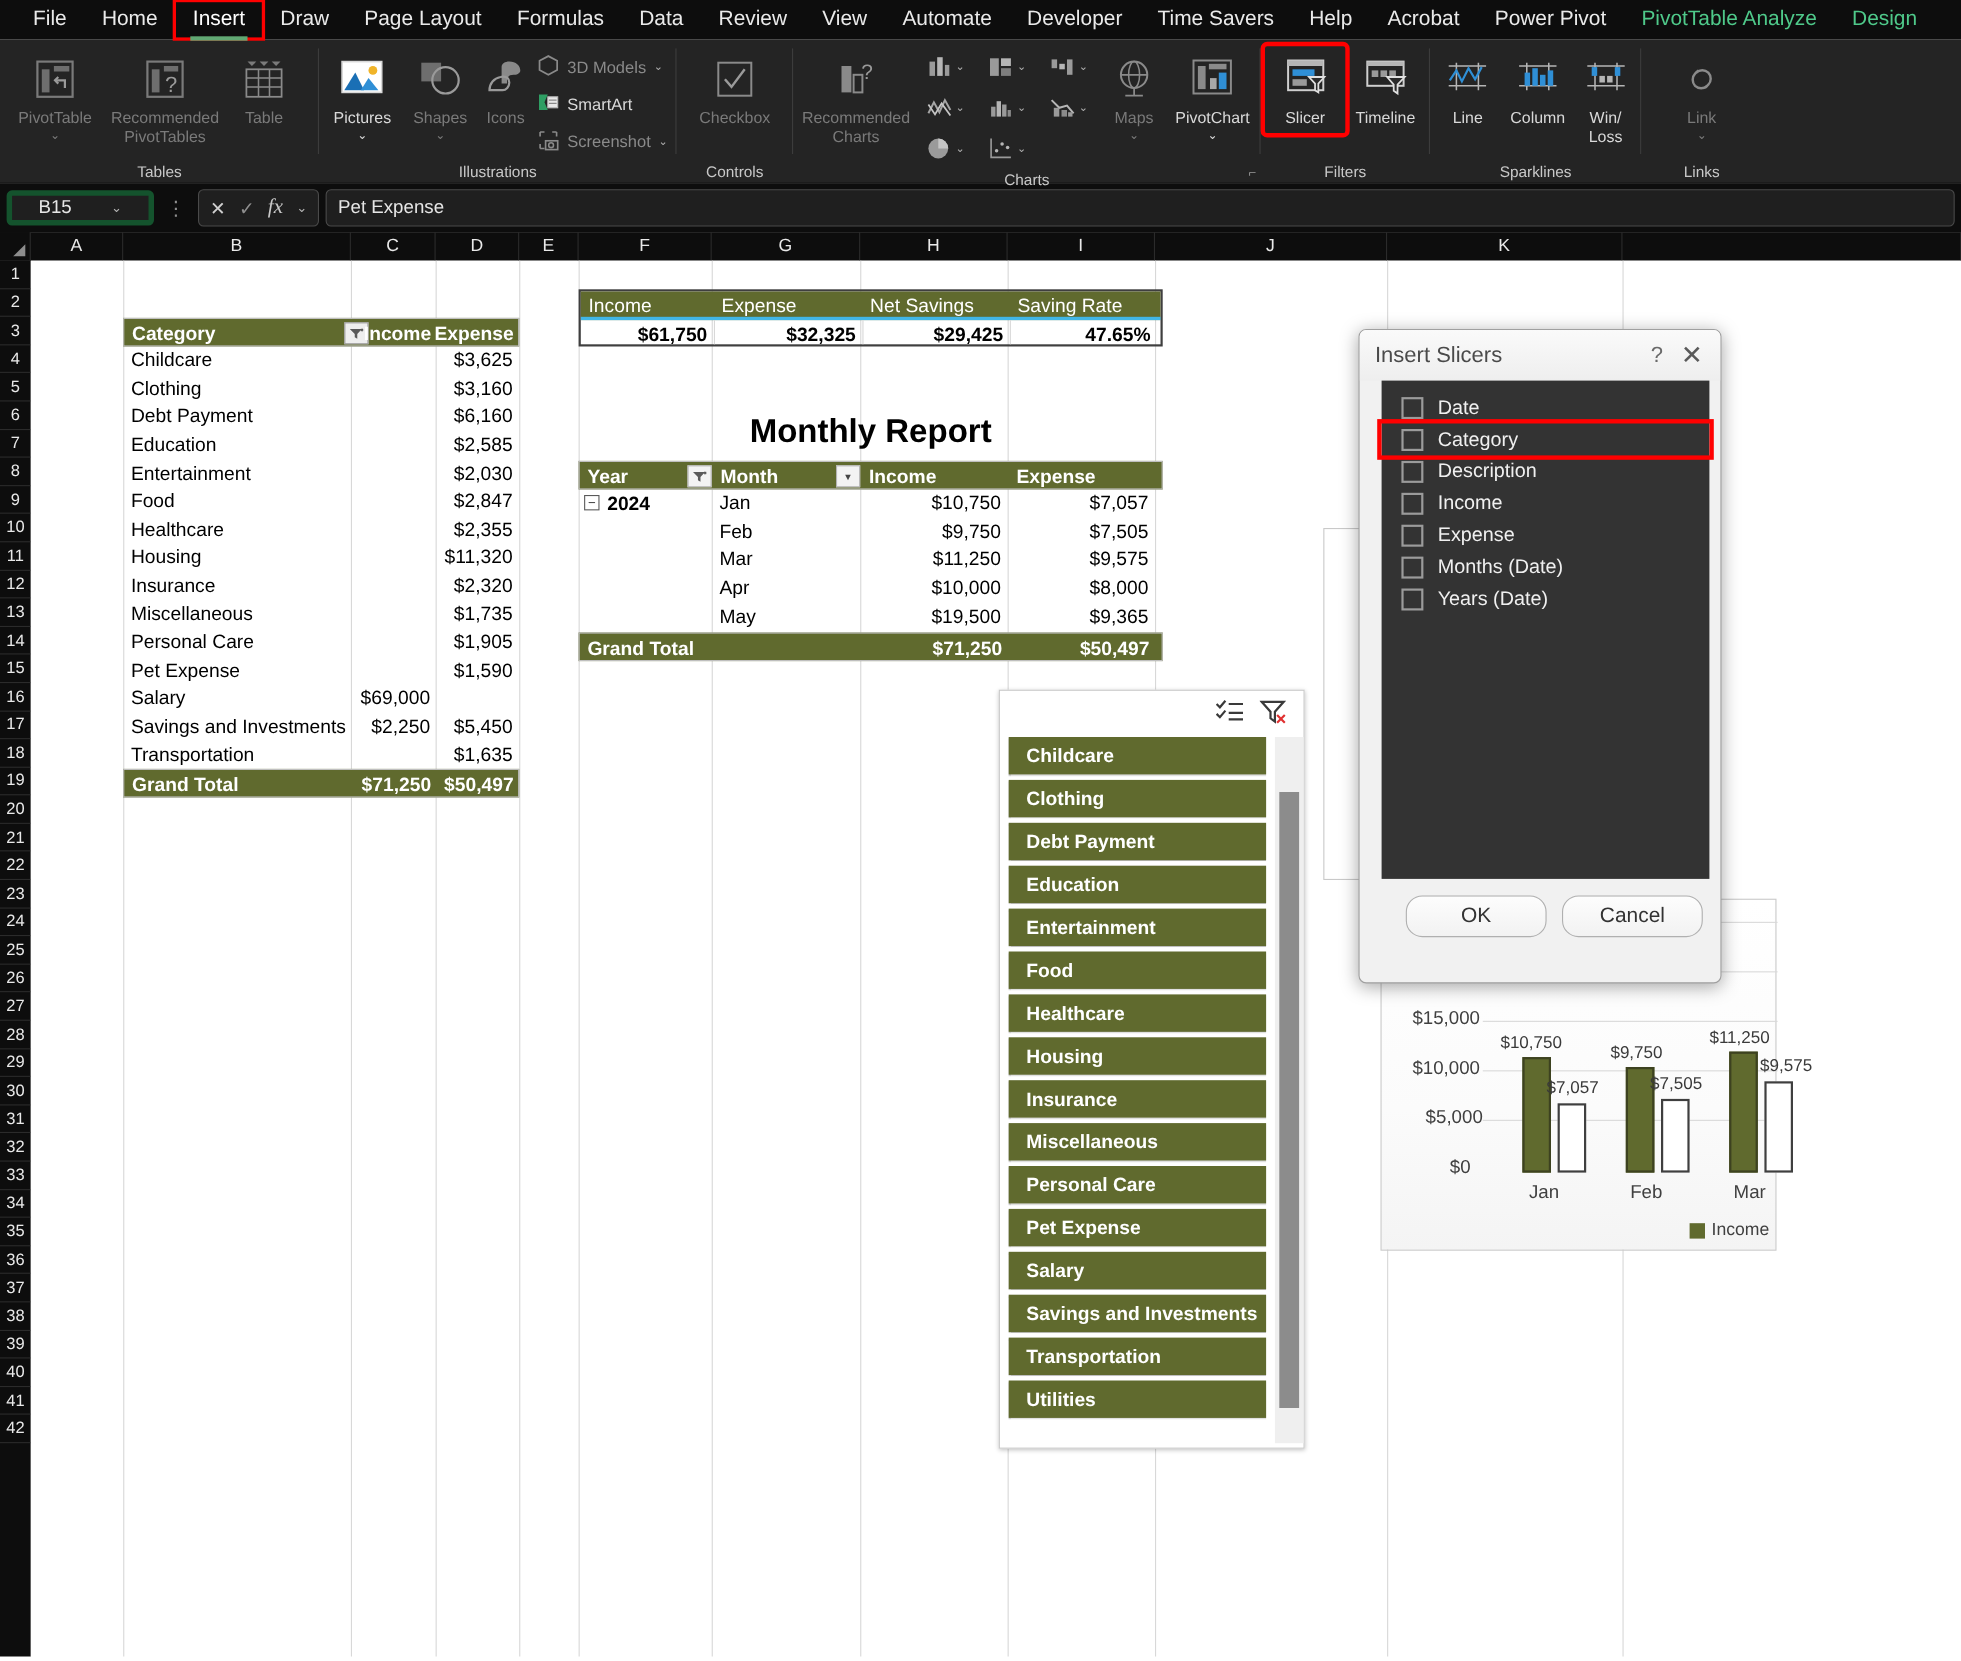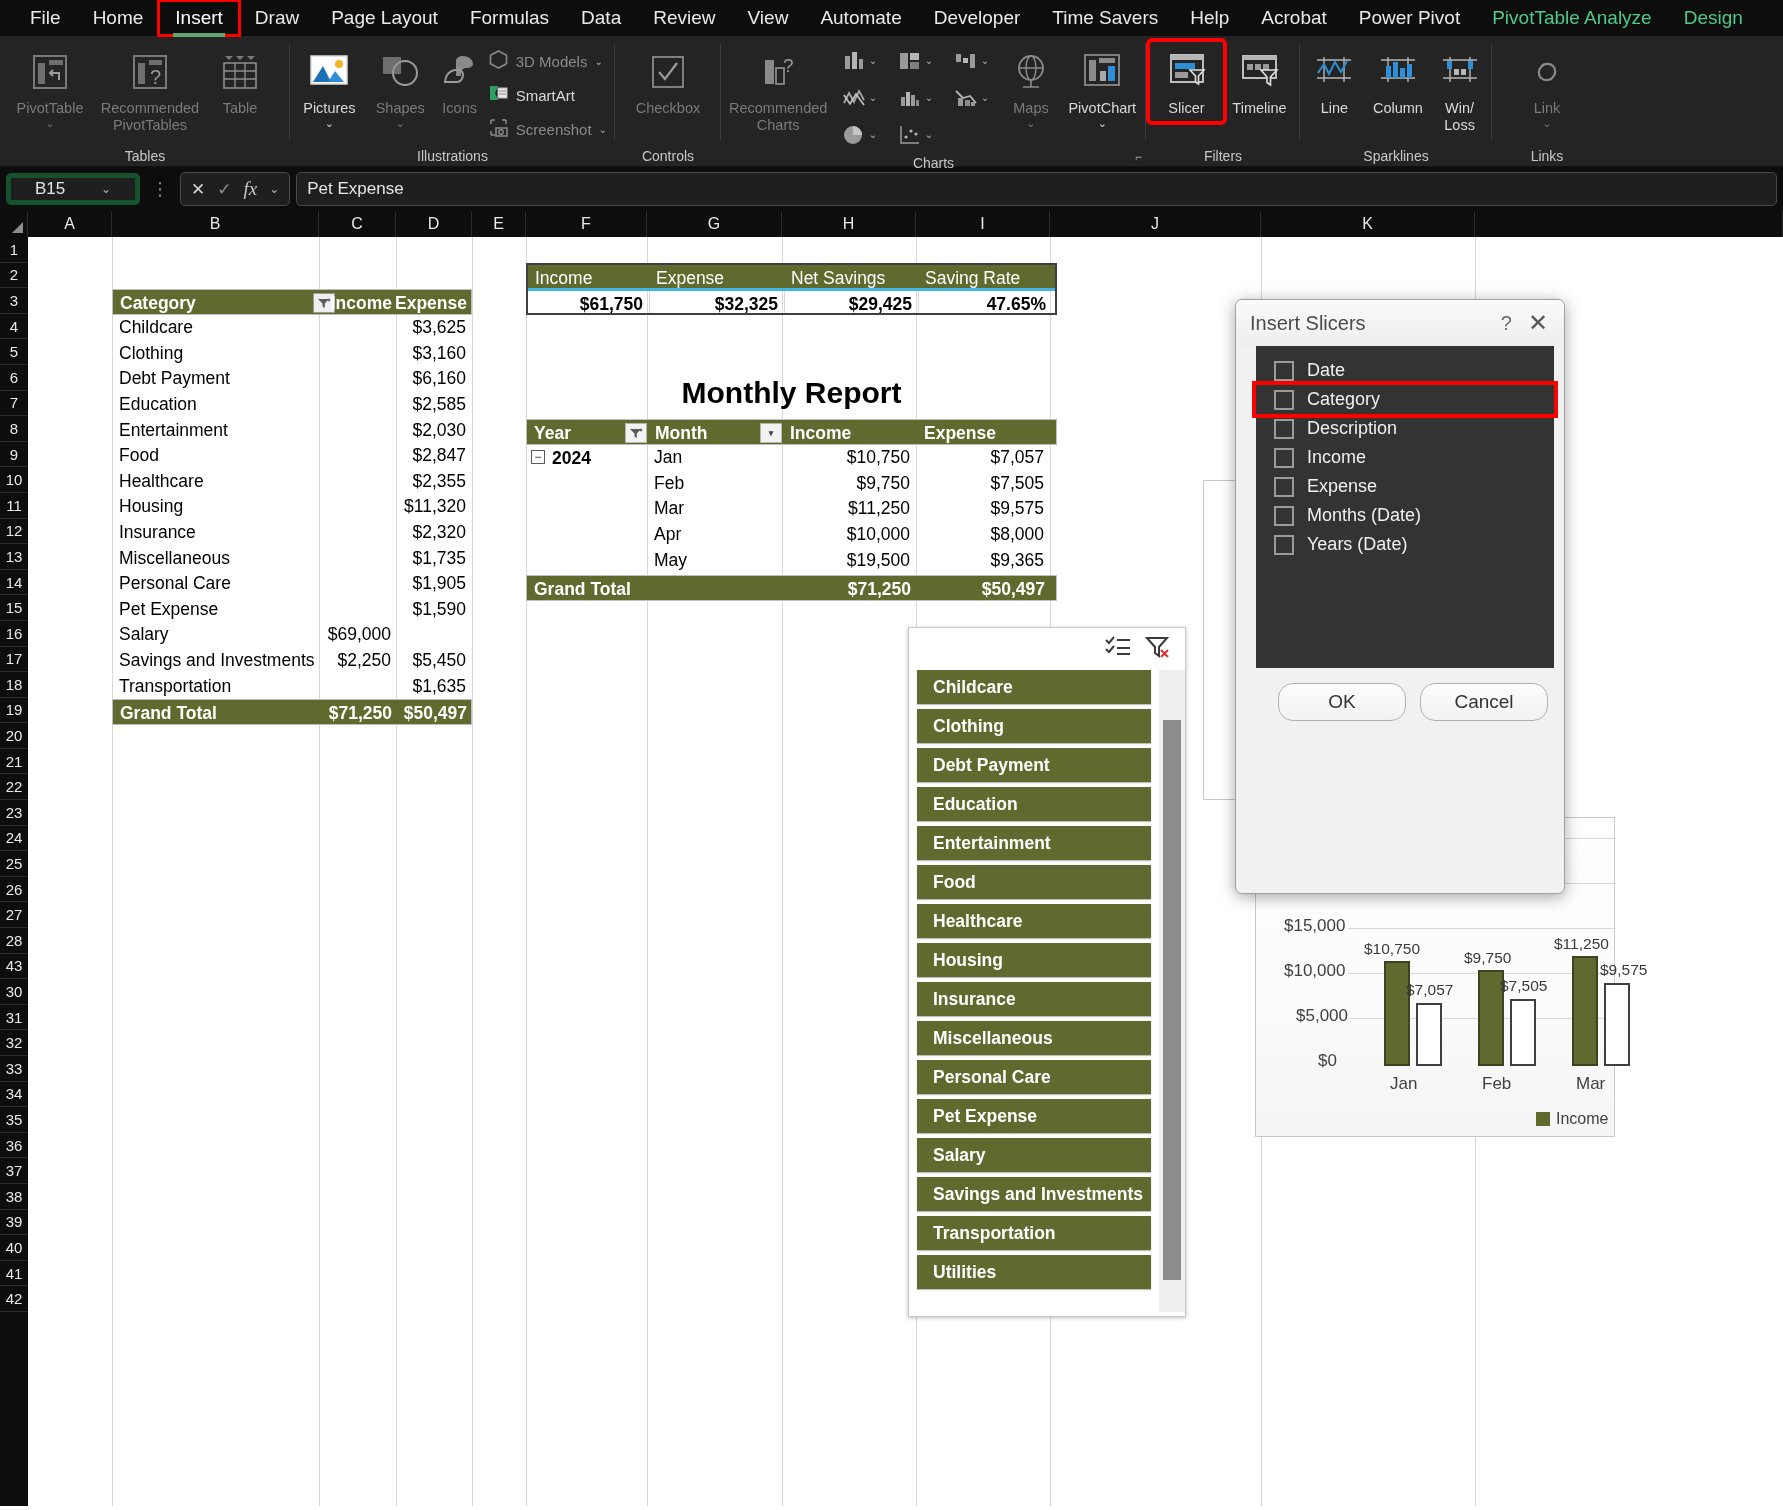--- a/index.html
+++ b/index.html
@@ -591,21 +591,21 @@
           <div class="rowcell">19</div>
           <div class="rowcell">20</div>
           <div class="rowcell">21</div>
           <div class="rowcell">22</div>
           <div class="rowcell">23</div>
           <div class="rowcell">24</div>
           <div class="rowcell">25</div>
           <div class="rowcell">26</div>
           <div class="rowcell">27</div>
           <div class="rowcell">28</div>
-          <div class="rowcell">43</div>
+          <div class="rowcell">29</div>
           <div class="rowcell">30</div>
           <div class="rowcell">31</div>
           <div class="rowcell">32</div>
           <div class="rowcell">33</div>
           <div class="rowcell">34</div>
           <div class="rowcell">35</div>
           <div class="rowcell">36</div>
           <div class="rowcell">37</div>
           <div class="rowcell">38</div>
           <div class="rowcell">39</div>
@@ -855,21 +855,21 @@
             <div class="sl-thumb" style="top:50px; height:560px;"></div>
           </div>
         </div>
 
         <div class="dialog" style="left:1207px; top:62px; width:330px; height:595px;">
           <div class="dlg-title">
             <span class="t">Insert Slicers</span>
             <span class="qm">?</span>
             <span class="cl">✕</span>
           </div>
-          <div class="dlg-body" style="height:322px;margin-left:20px;" id="dlgfields">
+          <div class="dlg-body" style="height:453px;margin-left:20px;" id="dlgfields">
               <div class="dlg-row">
                 <div class="dlg-cb"></div>
                 <span class="lab">Date</span>
               </div>
               <div class="dlg-row mark">
                 <div class="dlg-cb"></div>
                 <span class="lab">Category</span>
               </div>
               <div class="dlg-row">
                 <div class="dlg-cb"></div>

